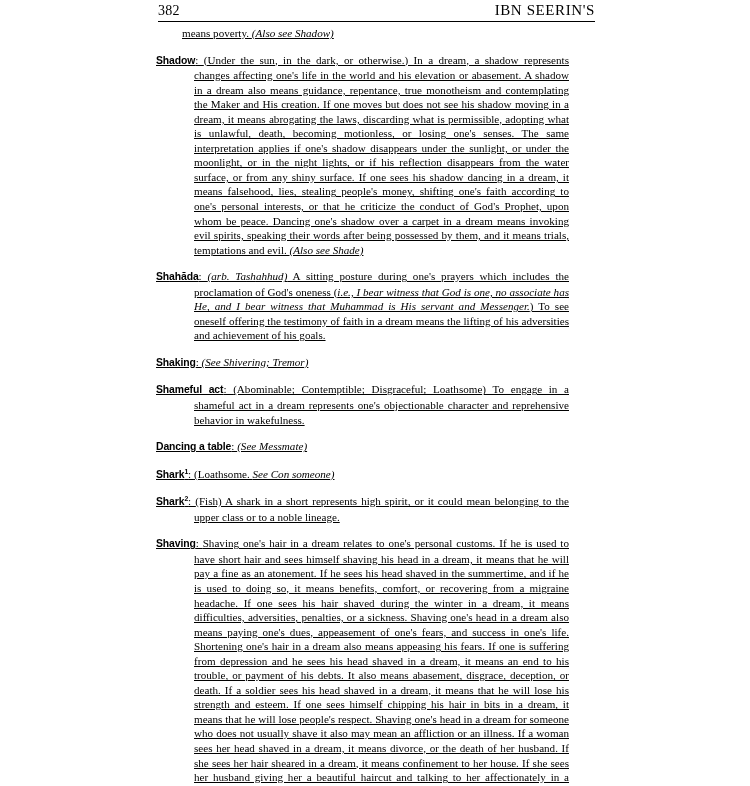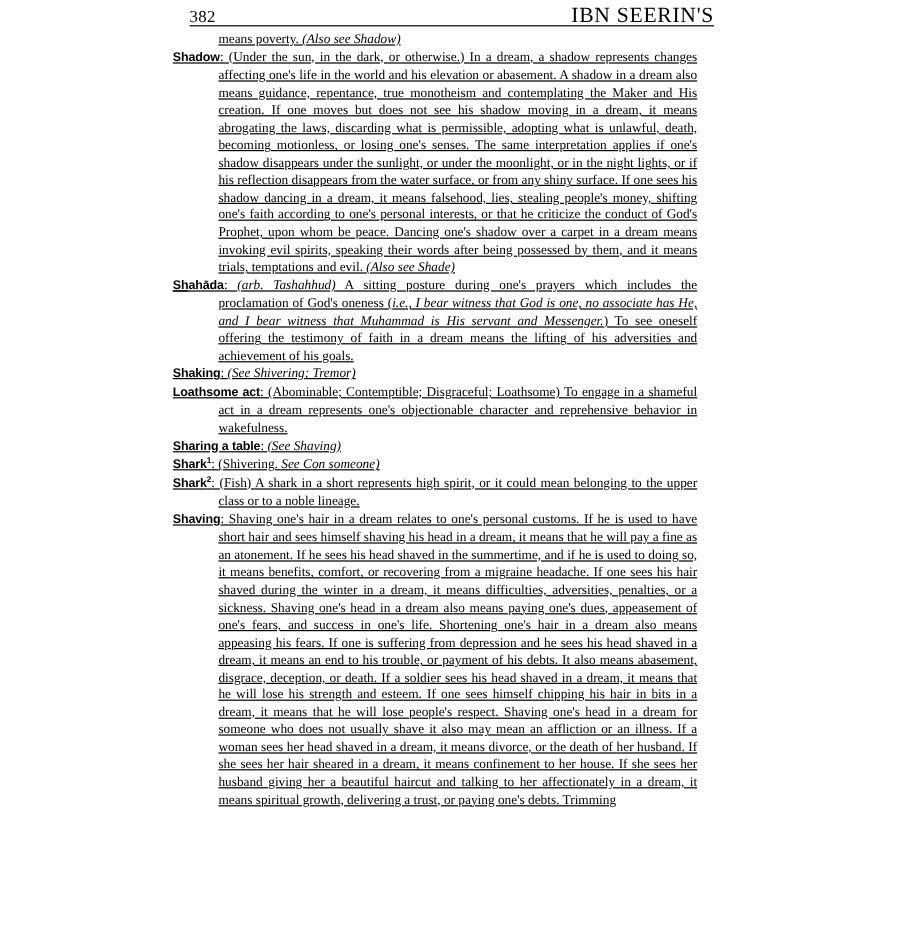--- a/index.html
+++ b/index.html
@@ -32,21 +32,21 @@
     justify-content: space-between;
     font-size: 13.5px;
   }
   .folio {
     font-family: "Liberation Serif", serif;
     font-size: 14px;
     letter-spacing: 0.2px;
   }
   .book-title {
     font-family: "Liberation Serif", serif;
-    font-size: 18px;
+    font-size: 15px;
     letter-spacing: 0.6px;
   }
   .head-rule {
     position: absolute;
     left: 158px;
     top: 21px;
     width: 437px;
     height: 0;
     border-top: 1.6px solid #000;
   }
@@ -66,21 +66,21 @@
   }
   
   .cont {
     margin: 0 0 0 0;
     padding-left: 38px;
     text-indent: 0;
     text-align: justify;
   }
   
   .entry {
-    margin: 0;
+    margin: 12px;
     padding-left: 38px;
     text-indent: -38px;
     text-align: justify;
   }
   .entry.short {
     text-align: left;
   }
   .hw {
     font-family: "Liberation Sans", sans-serif;
     font-weight: bold;
@@ -119,26 +119,26 @@
     <p class="cont"><span>means poverty. </span><i>(Also see Shadow)</i></p>
 
     <p class="entry"><span class="hw">Shadow</span><span>: </span><span>(Under the sun, in the dark, or otherwise.) In a dream, a shadow represents changes affecting one's life in the world and his elevation or abasement. A shadow in a dream also means guidance, repentance, true monotheism and contemplating the Maker and His creation. If one moves but does not see his shadow moving in a dream, it means abrogating the laws, discarding what is permissible, adopting what is unlawful, death, becoming motionless, or losing one's senses. The same interpretation applies if one's shadow disappears under the sunlight, or under the moonlight, or in the night lights, or if his reflection disappears from the water surface, or from any shiny surface. If one sees his shadow dancing in a dream, it means falsehood, lies, stealing people's money, shifting one's faith according to one's personal interests, or that he criticize the conduct of God's Prophet, upon whom be peace. Dancing one's shadow over a carpet in a dream means invoking evil spirits, speaking their words after being possessed by them, and it means trials, temptations and evil. </span><i>(Also see Shade)</i></p>
 
     <p class="entry"><span class="hw"><span class="ul">Sh</span><span>ahāda</span></span><span>: </span><i><span>(arb. Ta</span><span class="ul">sh</span><span>ahhud)</span></i><span> A sitting posture during one's prayers which includes the proclamation of God's oneness (</span><i>i.e.,</i><i> I bear witness that God is one, no associate has He, and I bear witness that Muhammad is His servant and Messenger.</i><span>) To see oneself offering the testimony of faith in a dream means the lifting of his adversities and achievement of his goals.</span></p>
 
 
     <p class="entry short"><span class="hw">Shaking</span><span>: </span><i>(See Shivering; Tremor)</i></p>
 
 
-    <p class="entry"><span class="hw">Loathsome act</span><span>: </span><span>(Abominable; Contemptible; Disgraceful; Loathsome) To engage in a shameful act in a dream represents one's objectionable character and reprehensive behavior in wakefulness.</span></p>
+    <p class="entry"><span class="hw">Shameful act</span><span>: </span><span>(Abominable; Contemptible; Disgraceful; Loathsome) To engage in a shameful act in a dream represents one's objectionable character and reprehensive behavior in wakefulness.</span></p>
 
 
-    <p class="entry short"><span class="hw">Sharing a table</span><span>: </span><i>(See Shaving)</i></p>
+    <p class="entry short"><span class="hw">Dancing a table</span><span>: </span><i>(See Messmate)</i></p>
 
-    <p class="entry short"><span class="hw"><span>Shark</span><sup>1</sup></span><span>: </span><span>(Shivering. </span><i>See Con someone)</i></p>
+    <p class="entry short"><span class="hw"><span>Shark</span><sup>1</sup></span><span>: </span><span>(Loathsome. </span><i>See Con someone)</i></p>
 
     <p class="entry"><span class="hw"><span>Shark</span><sup>2</sup></span><span>: </span><span>(Fish) A shark in a short represents high spirit, or it could mean belonging to the upper class or to a noble lineage.</span></p>
 
 
     <p class="entry"><span class="hw">Shaving</span><span>: </span><span>Shaving one's hair in a dream relates to one's personal customs. If he is used to have short hair and sees himself shaving his head in a dream, it means that he will pay a fine as an atonement. If he sees his head shaved in the summertime, and if he is used to doing so, it means benefits, comfort, or recovering from a migraine headache. If one sees his hair shaved during the winter in a dream, it means difficulties, adversities, penalties, or a sickness. Shaving one's head in a dream also means paying one's dues, appeasement of one's fears, and success in one's life. Shortening one's hair in a dream also means appeasing his fears. If one is suffering from depression and he sees his head shaved in a dream, it means an end to his trouble, or payment of his debts. It also means abasement, disgrace, deception, or death. If a soldier sees his head shaved in a dream, it means that he will lose his strength and esteem. If one sees himself chipping his hair in bits in a dream, it means that he will lose people's respect. Shaving one's head in a dream for someone who does not usually shave it also may mean an affliction or an illness. If a woman sees her head shaved in a dream, it means divorce, or the death of her husband. If she sees her hair sheared in a dream, it means confinement to her house. If she sees her husband giving her a beautiful haircut and talking to her affectionately in a dream, it means spiritual growth, delivering a trust, or paying one's debts. Trimming</span></p>
 
   </div>
 </div>
 
 </body></html>

